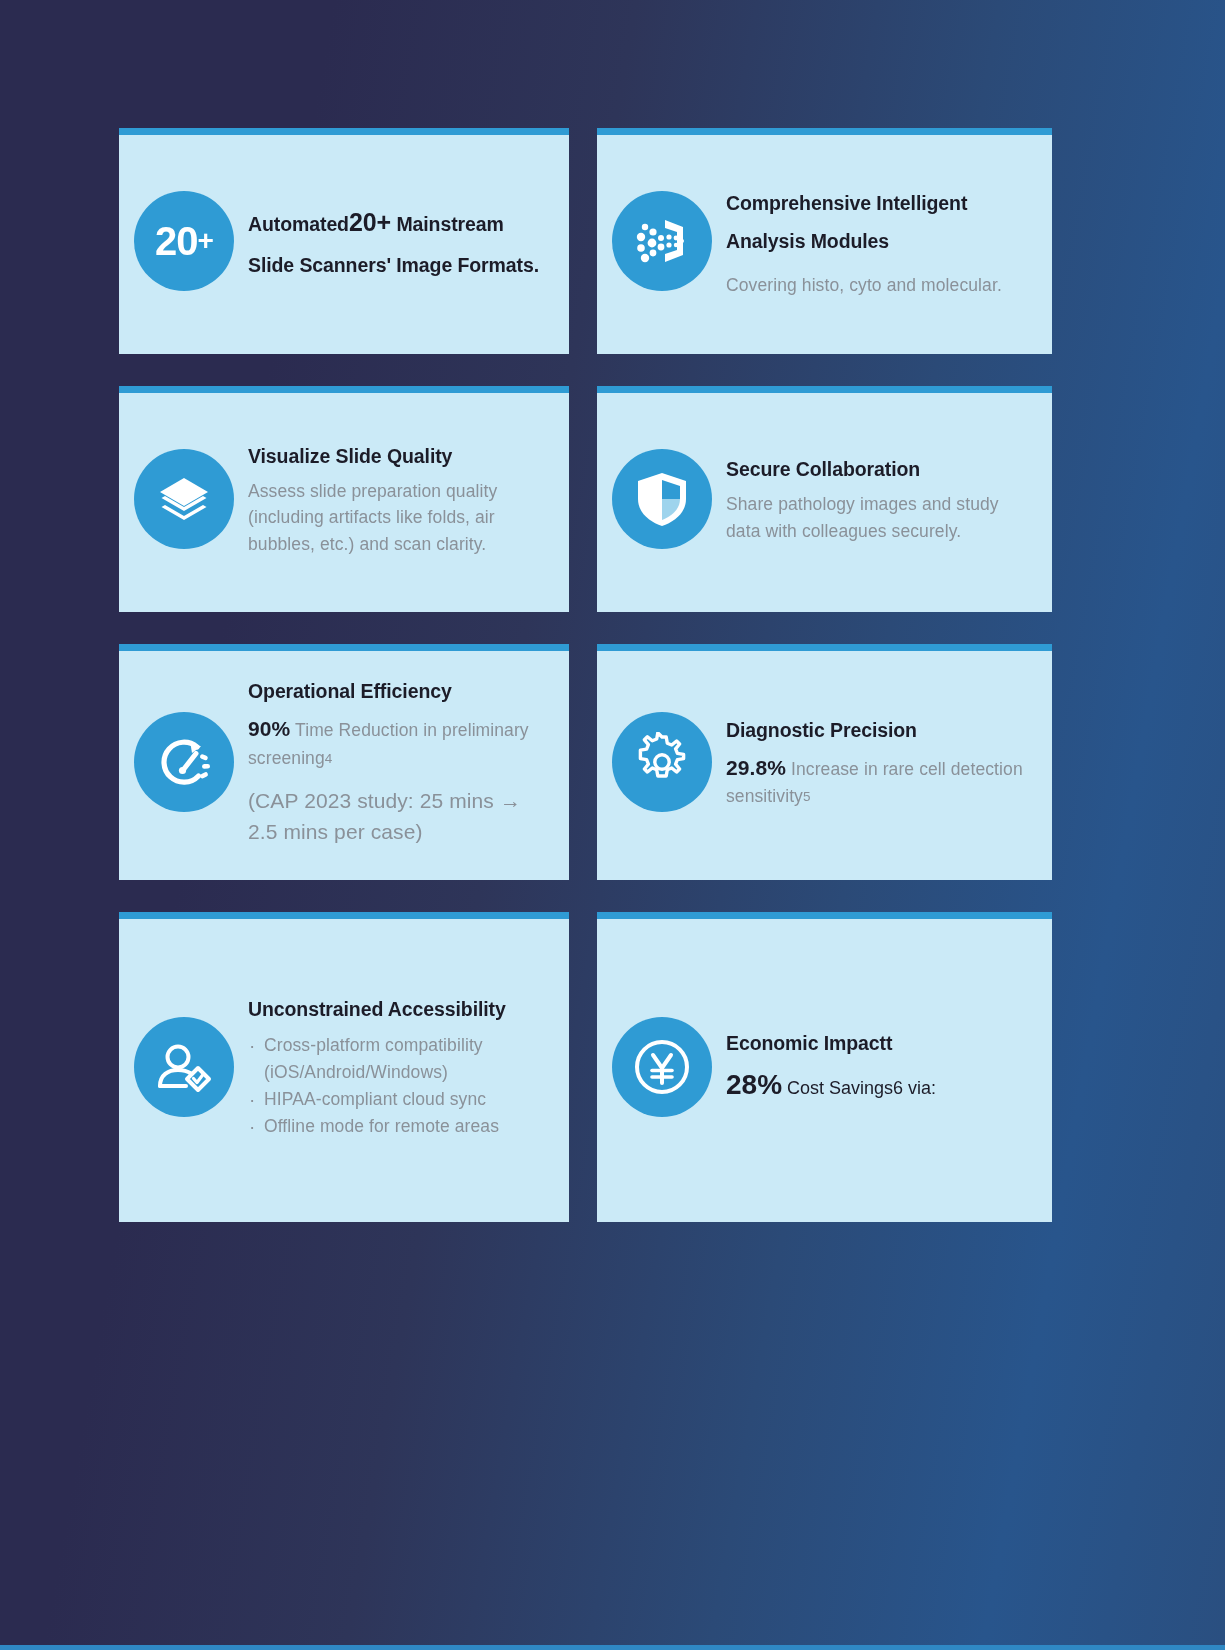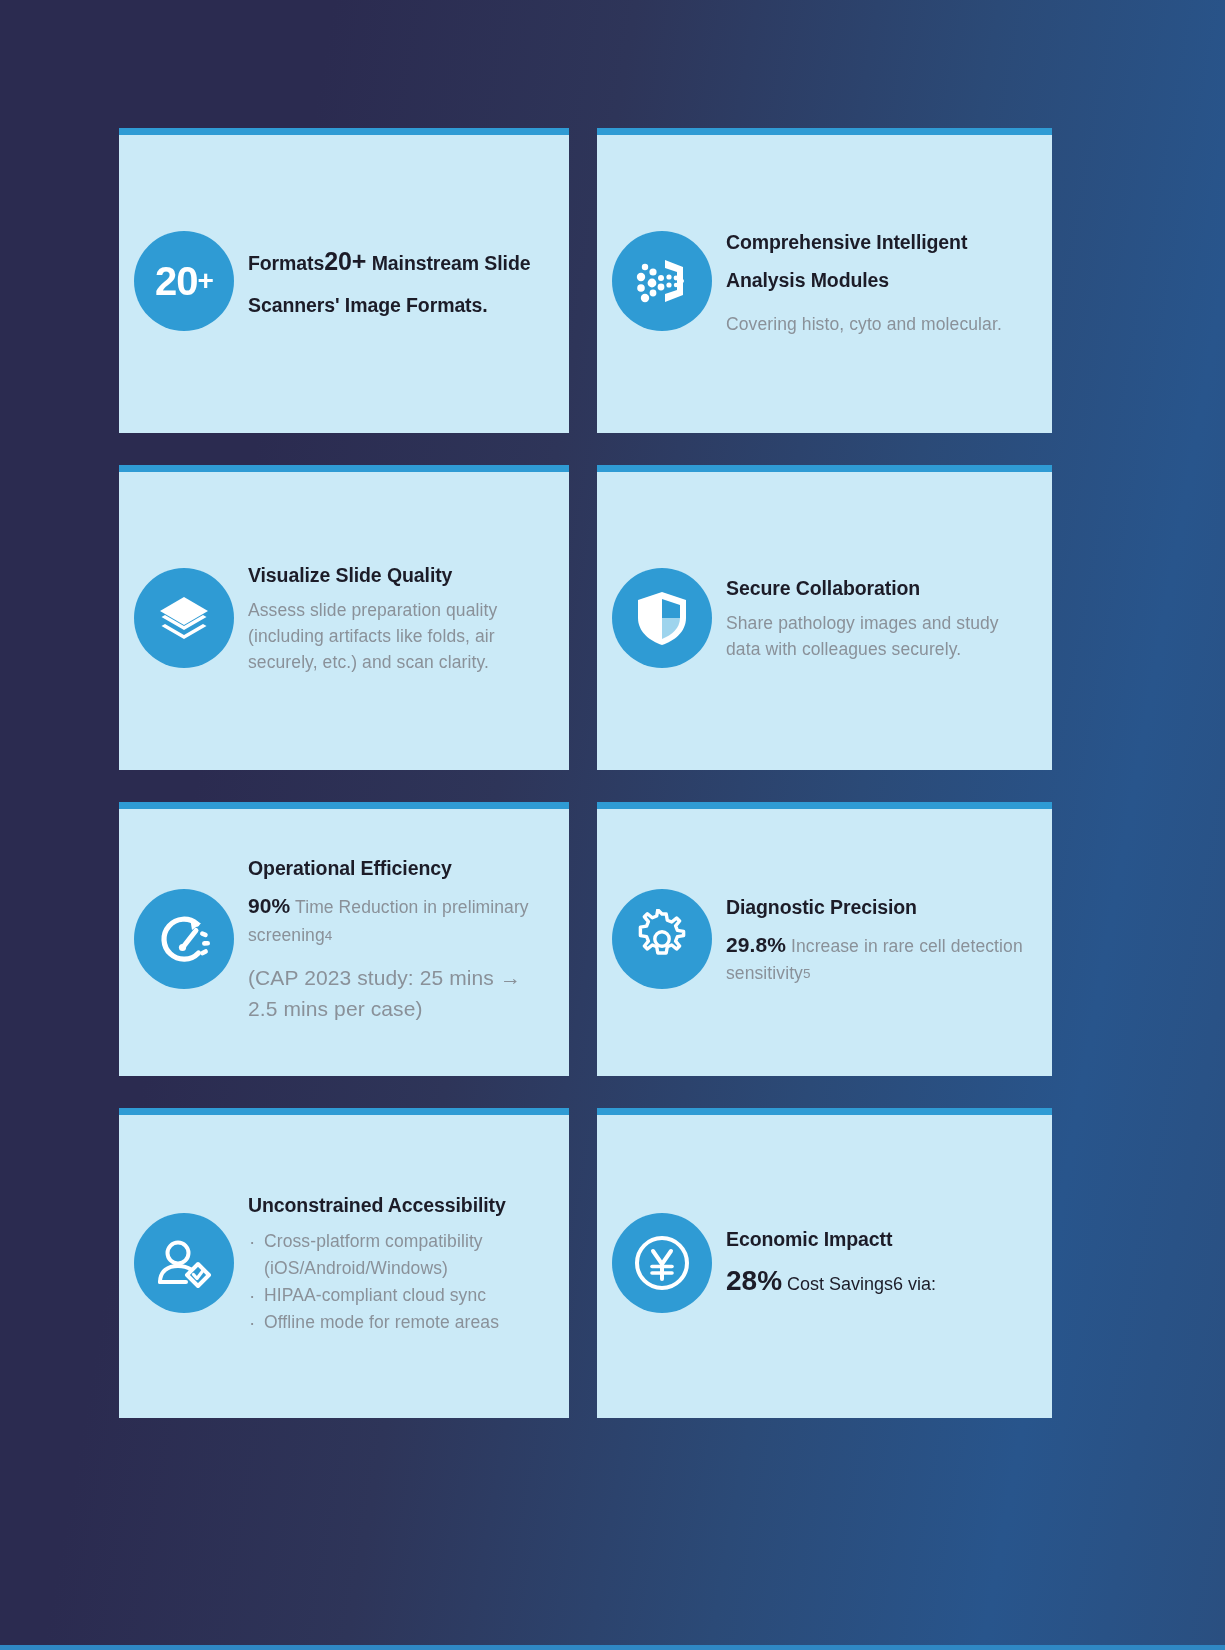--- a/index.html
+++ b/index.html
@@ -46,22 +46,22 @@
     align-items: center;
   }
   .card::before {
     content: "";
     position: absolute;
     left: 0; right: 0; top: 0;
     height: 7px;
     background: #2f9bd4;
   }
 
-  .card.h305 { height: 305px; }
-  .card.h306 { height: 274px; }
+  .card.h305 { height: 226px; }
+  .card.h306 { height: 236px; }
   .card.h310 { height: 310px; }
 
   .card-inner {
     display: flex;
     align-items: center;
     width: 100%;
     padding: 0 22px 0 0;
   }
 
   .icon-wrap {
@@ -173,21 +173,21 @@
 
 <div class="grid">
 
   <div class="card h305">
     <div class="card-inner">
       <div class="icon-wrap badge">
         <span>20</span>
           <span class="plus">+</span>
       </div>
       <div class="content">
-        <div class="title multiline"><span>Formats</span><span class="big">20+</span> <span>Mainstream Slide Scanners' Image Formats.</span></div>
+        <div class="title multiline"><span>Automated</span><span class="big">20+</span> <span>Mainstream Slide Scanners' Image Formats.</span></div>
       </div>
     </div>
   </div>
 
   <div class="card h305">
     <div class="card-inner">
       <div class="icon-wrap">
         <svg width="62" height="62" viewBox="0 0 62 62" fill="none">
           <path d="M34 10 L52 17 L52 45 L34 52 L34 44 L46 40 L46 22 L34 18 Z" fill="#fff"></path>
           <circle cx="14" cy="17" r="3.2" fill="#fff"></circle>
@@ -218,21 +218,21 @@
       <div class="icon-wrap">
         <svg width="60" height="60" viewBox="0 0 60 60" fill="none">
           <path d="M30 9 L54 23 L30 37 L6 23 Z" fill="#fff"></path>
           <path d="M30 31.5 L48.5 20.8 L54 24 L30 38 L6 24 L11.5 20.8 Z" fill="#fff" opacity="0"></path>
           <path d="M11 27 L30 38 L49 27 L52.5 29 L30 42 L7.5 29 Z" fill="#fff"></path>
           <path d="M11 36 L30 47 L49 36 L52.5 38 L30 51 L7.5 38 Z" fill="#fff"></path>
         </svg>
       </div>
       <div class="content">
         <div class="title">Visualize Slide Quality</div>
-        <div class="desc">Assess slide preparation quality (including artifacts like folds, air securely, etc.) and scan clarity.</div>
+        <div class="desc">Assess slide preparation quality (including artifacts like folds, air bubbles, etc.) and scan clarity.</div>
       </div>
     </div>
   </div>
 
   <div class="card h305">
     <div class="card-inner">
       <div class="icon-wrap">
         <svg width="56" height="60" viewBox="0 0 56 60" fill="none">
           <path d="M28 4 L52 12 L52 30 C52 44 40 53 28 57 C16 53 4 44 4 30 L4 12 Z" fill="#fff"></path>
           <path d="M28 11 L46 17 L46 30 L28 30 Z" fill="#2f9bd4"></path>

